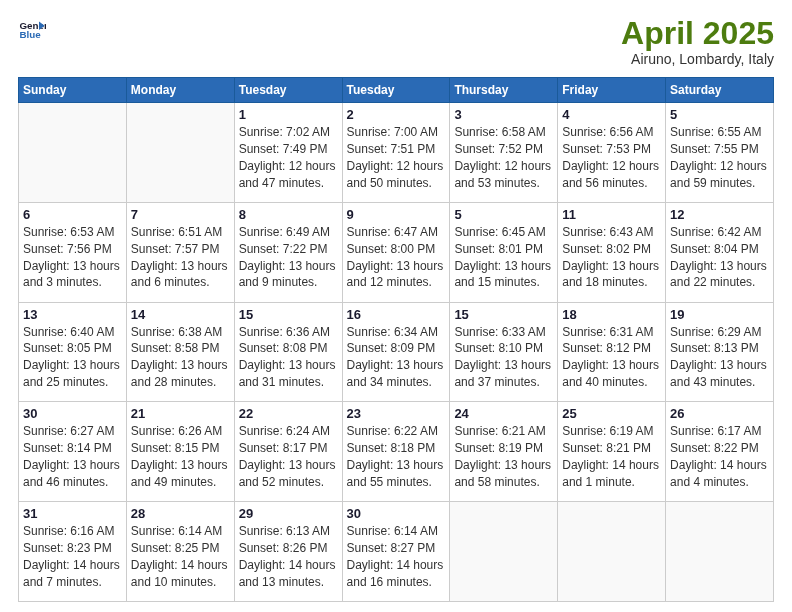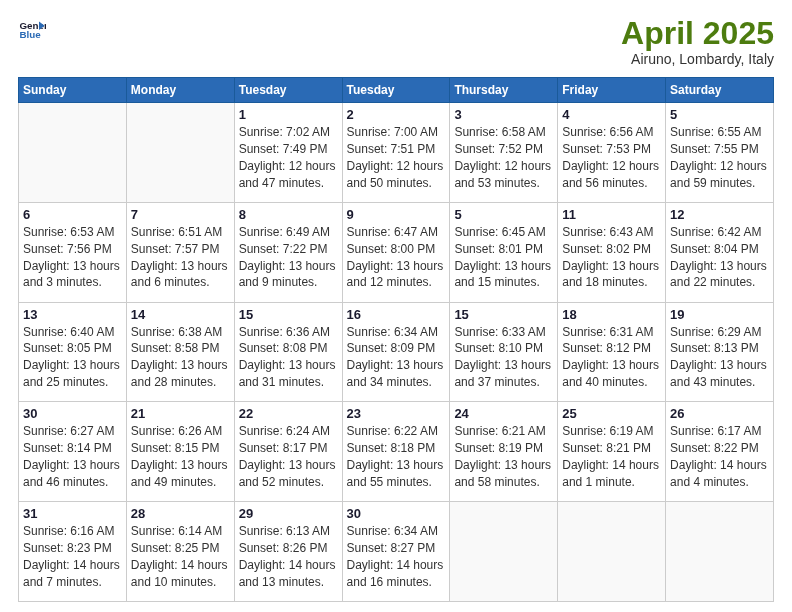--- a/index.html
+++ b/index.html
@@ -327,21 +327,21 @@
           </td>
           <td>
             <span class="day-number">29</span>
             <div class="day-info">Sunrise: 6:13 AM
 Sunset: 8:26 PM
 Daylight: 14 hours
 and 13 minutes.</div>
           </td>
           <td>
             <span class="day-number">30</span>
-            <div class="day-info">Sunrise: 6:34 AM
+            <div class="day-info">Sunrise: 6:14 AM
 Sunset: 8:27 PM
 Daylight: 14 hours
 and 16 minutes.</div>
           </td>
           <td class="empty"></td>
           <td class="empty"></td>
           <td class="empty"></td>
         </tr>
       </tbody>
   </table>

